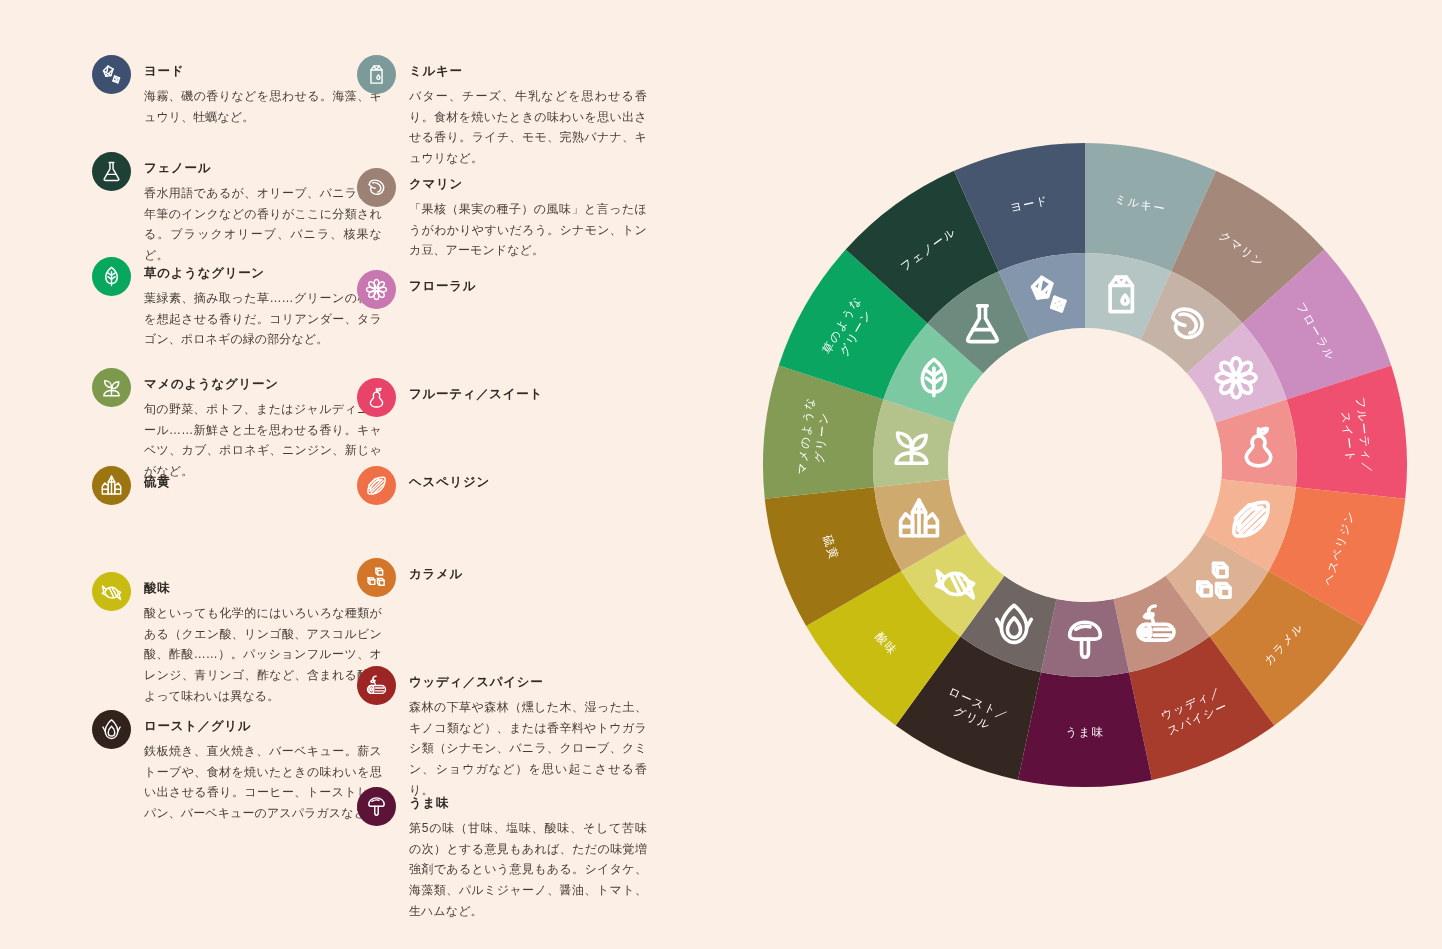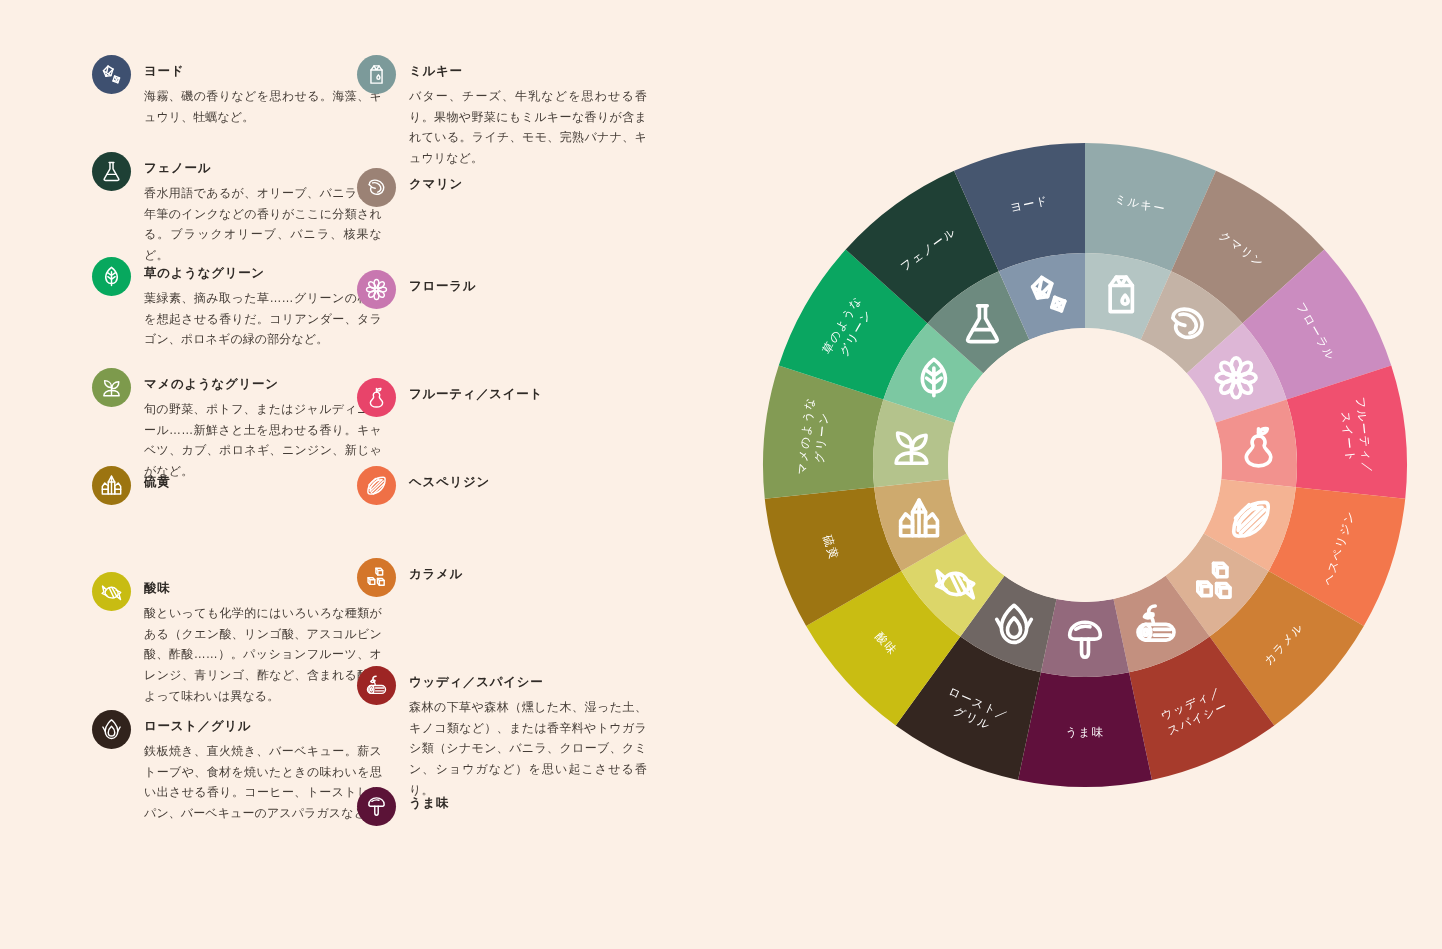--- a/index.html
+++ b/index.html
@@ -150,33 +150,34 @@
   <div class="entry" style="top: 55px;">
         <div class="badge" style="background: rgb(124, 154, 154);">
           <svg viewBox="0 0 24 24" fill="none" stroke="#fff" stroke-width="1.5" stroke-linecap="round" stroke-linejoin="round">
             <path d="M6.2 7.4 L6.2 21.0 L17.8 21.0 L17.8 7.4 L14.6 3.0 L9.4 3.0 Z"></path>
             <path d="M6.2 7.4 L17.8 7.4 M9.4 3.0 L12 7.4 L14.6 3.0"></path>
             <path d="M14.0 12.4 C14.0 12.4 12.4 14.3 12.4 15.5 C12.4 16.4 13.1 17.1 14.0 17.1 C14.9 17.1 15.6 16.4 15.6 15.5 C15.6 14.3 14.0 12.4 14.0 12.4 Z"></path>
           </svg>
         </div>
         <div class="etext">
           <div class="ename">ミルキー</div>
-          <div class="edesc">バター、チーズ、牛乳などを思わせる香り。果物や野菜にもミルキーな香りが含まれている。ライチ、モモ、完熟バナナ、キュウリなど。</div>
+          <div class="edesc">バター、チーズ、牛乳などを思わせる香り。食材を焼いたときの味わいを思い出させる香り。ライチ、モモ、完熟バナナ、キュウリなど。</div>
         </div>
       </div>
       <div class="entry" style="top: 168px;">
         <div class="badge" style="background: rgb(155, 130, 117);">
           <svg viewBox="0 0 24 24" fill="none" stroke="#fff" stroke-width="1.5" stroke-linecap="round" stroke-linejoin="round">
             <path d="M4.4 9.0 C4.4 5.6 8.0 3.6 12.6 4.6 C17.8 5.8 20.6 10.2 19.2 14.4 C18.0 18.2 13.2 20.2 9.2 18.4 C6.2 17.0 5.0 14.0 6.4 11.8"></path>
             <path d="M8.0 7.2 C11.4 6.2 15.0 8.0 16.2 11.2 C17.2 13.8 15.8 16.4 13.2 16.8"></path>
             <path d="M4.4 9.0 C6.2 11.4 8.0 12.4 10.6 12.8"></path>
           </svg>
         </div>
         <div class="etext">
           <div class="ename">クマリン</div>
+          <div class="edesc">「果核（果実の種子）の風味」と言ったほうがわかりやすいだろう。シナモン、トンカ豆、アーモンドなど。</div>
         </div>
       </div>
       <div class="entry" style="top: 270px;">
         <div class="badge" style="background: rgb(200, 119, 176);">
           <svg viewBox="0 0 24 24" fill="none" stroke="#fff" stroke-width="1.5" stroke-linecap="round" stroke-linejoin="round">
             <ellipse cx="12" cy="5.6" rx="2.5" ry="4.0"></ellipse>
             <ellipse cx="12" cy="18.4" rx="2.5" ry="4.0"></ellipse>
             <ellipse cx="5.6" cy="12" rx="4.0" ry="2.5"></ellipse>
             <ellipse cx="18.4" cy="12" rx="4.0" ry="2.5"></ellipse>
             <ellipse cx="7.3" cy="7.3" rx="2.5" ry="4.0" transform="rotate(-45 7.3 7.3)"></ellipse>
@@ -248,20 +249,21 @@
       <div class="entry" style="top: 787px;">
         <div class="badge" style="background: rgb(91, 19, 55);">
           <svg viewBox="0 0 24 24" fill="none" stroke="#fff" stroke-width="1.5" stroke-linecap="round" stroke-linejoin="round">
             <path d="M4.0 9.8 C4.0 5.8 7.6 3.0 12 3.0 C16.4 3.0 20.0 5.8 20.0 9.8 C20.0 11.0 18.8 11.8 17.0 11.8 L7.0 11.8 C5.2 11.8 4.0 11.0 4.0 9.8 Z"></path>
             <path d="M7.2 6.6 C9.0 5.4 12.0 4.8 14.6 5.4"></path>
             <path d="M10.2 11.8 L10.2 18.6 C10.2 20.2 10.9 21.2 12 21.2 C13.1 21.2 13.8 20.2 13.8 18.6 L13.8 11.8"></path>
           </svg>
         </div>
         <div class="etext">
           <div class="ename">うま味</div>
+          <div class="edesc">第5の味（甘味、塩味、酸味、そして苦味の次）とする意見もあれば、ただの味覚増強剤であるという意見もある。シイタケ、海藻類、パルミジャーノ、醤油、トマト、生ハムなど。</div>
         </div>
       </div>
     </div>
 
   <div id="wheel">
     <svg viewBox="0 0 650 650" id="wheel-svg" aria-hidden="true">
         <path d="M325 3 A322 322 0 0 1 455.9691990704076 30.838362639082504 L411.22816833206963 131.32836297976863 A212 212 0 0 0 325 113 Z" fill="#93aaab"></path>
         <path d="M325 113 A212 212 0 0 1 411.22816833206963 131.32836297976863 L380.7229201013846 199.8442723029637 A137 137 0 0 0 325 188 Z" fill="#b4c5c3"></path>
         <g transform="translate(380.5124214483418 63.834590604073924) rotate(12)">
           <text class="seg-label" text-anchor="middle"><tspan x="0" dy="4">ミルキー</tspan></text>

